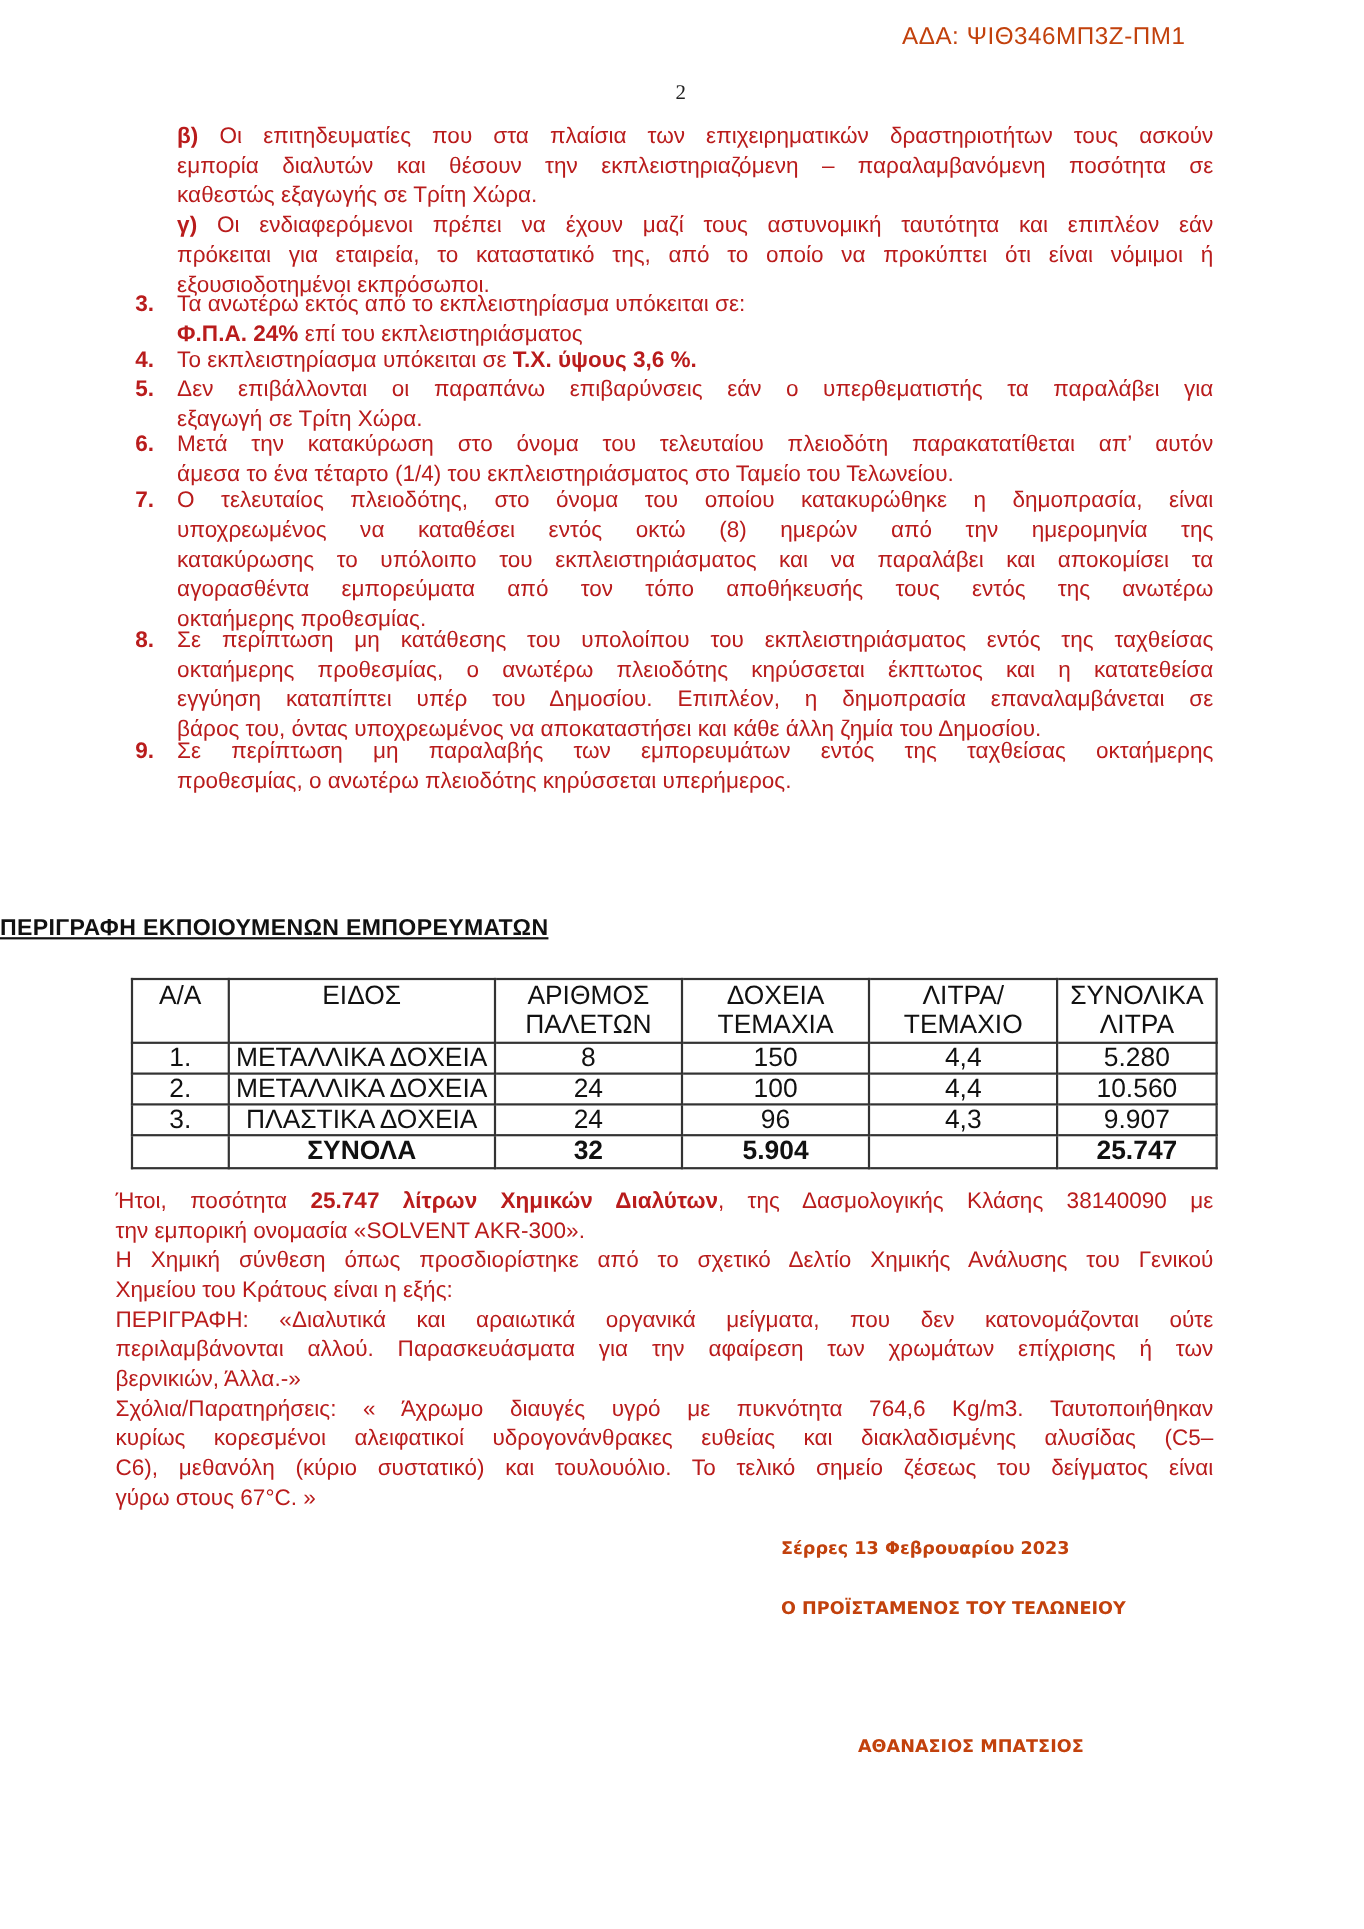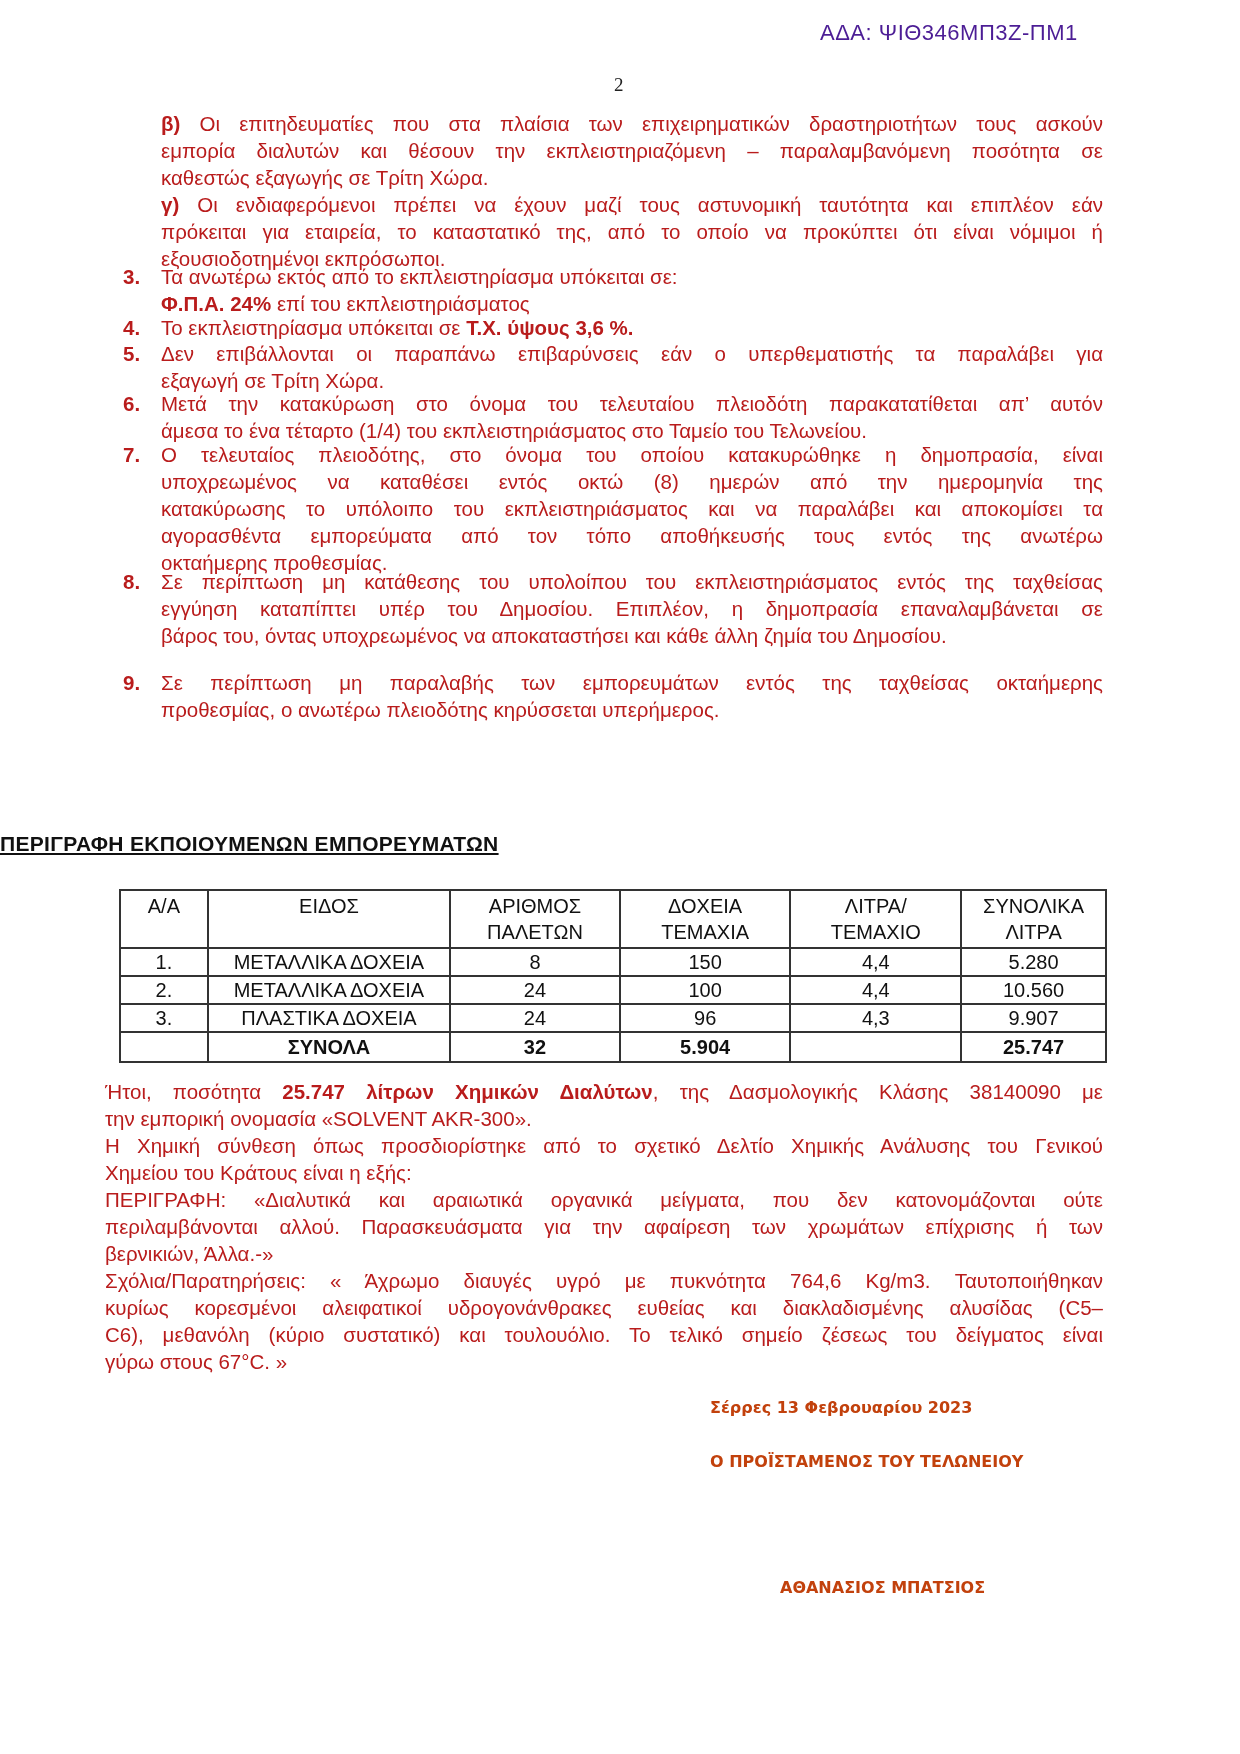--- a/index.html
+++ b/index.html
@@ -1,29 +1,29 @@
 <!DOCTYPE html>
 <html><head>
 <meta charset="utf-8">
 <style>
   html, body { margin: 0; padding: 0; background: #ffffff; }
   body { width: 1240px; height: 1754px; position: relative; overflow: hidden; color: #111; }
   .page { position: absolute; left: 0; top: 0; width: 1240px; height: 1754px; background: #fff; }
-  .ada { position: absolute; left: 820px; top: 20px; font-family: "Liberation Sans", sans-serif; font-size: 22px; color: #4c1d95; letter-spacing: 0.5px; }
+  .ada { position: absolute; left: 820px; top: 20px; font-family: "Liberation Sans", sans-serif; font-size: 22px; color: #c2410c; letter-spacing: 0.5px; }
   .pagenum { position: absolute; left: 614px; top: 74px; font-family: "Liberation Serif", serif; font-size: 19px; color: #222; }
   .txt { font-family: "Liberation Sans", sans-serif; font-size: 20.5px; line-height: 27px; color: #b91c1c; }
   .block { position: absolute; text-align: justify; }
   .just { text-align: justify; text-align-last: justify; display: block; }
   .last { text-align: left; text-align-last: left; display: block; }
   .b { font-weight: bold; }
   .item { position: absolute; left: 123px; width: 980px; }
   .item .num { position: absolute; left: 0; top: 0; font-weight: bold; }
   .item .body { position: absolute; left: 38px; width: 942px; }
   .title { position: absolute; left: 0; width: 1240px; top: 832px; font-family: "Liberation Sans", sans-serif; font-weight: bold; font-size: 21px; text-decoration: underline; letter-spacing: 0.3px; }
-  table.goods { position: absolute; left: 119px; top: 889px; width: 988px; border-collapse: collapse; font-family: "Liberation Sans", sans-serif; font-size: 20px; }
+  table.goods { position: absolute; left: 119px; top: 889px; width: 988px; border-collapse: collapse; font-family: "Liberation Sans", sans-serif; font-size: 24px; }
   table.goods th, table.goods td { border: 2px solid #333; text-align: center; padding: 0 4px; }
   table.goods th { font-weight: normal; vertical-align: top; height: 54px; line-height: 26px; padding-top: 2px; }
   table.goods td { height: 26px; line-height: 24px; }
   table.goods tr.total td { font-weight: bold; height: 28px; }
   .sig { position: absolute; font-family: "DejaVu Sans", sans-serif; font-weight: bold; font-size: 16px; color: #c2410c; }
 </style>
 </head>
 <body>
 
 <div class="page">
@@ -79,20 +79,21 @@
       <span class="just">κατακύρωσης το υπόλοιπο του εκπλειστηριάσματος και να παραλάβει και αποκομίσει τα</span>
       <span class="just">αγορασθέντα εμπορεύματα από τον τόπο αποθήκευσής τους εντός της ανωτέρω</span>
       <span class="last">οκταήμερης προθεσμίας.</span>
     </div>
   </div>
 
   <div class="item txt" style="top:568px;">
     <span class="num">8.</span>
     <div class="body">
       <span class="just">Σε περίπτωση μη κατάθεσης του υπολοίπου του εκπλειστηριάσματος εντός της ταχθείσας</span>
+      <span class="just">οκταήμερης προθεσμίας, ο ανωτέρω πλειοδότης κηρύσσεται έκπτωτος και η κατατεθείσα</span>
       <span class="just">εγγύηση καταπίπτει υπέρ του Δημοσίου. Επιπλέον, η δημοπρασία επαναλαμβάνεται σε</span>
       <span class="last">βάρος του, όντας υποχρεωμένος να αποκαταστήσει και κάθε άλλη ζημία του Δημοσίου.</span>
     </div>
   </div>
 
   <div class="item txt" style="top:669px;">
     <span class="num">9.</span>
     <div class="body">
       <span class="just">Σε περίπτωση μη παραλαβής των εμπορευμάτων εντός της ταχθείσας οκταήμερης</span>
       <span class="last">προθεσμίας, ο ανωτέρω πλειοδότης κηρύσσεται υπερήμερος.</span>

